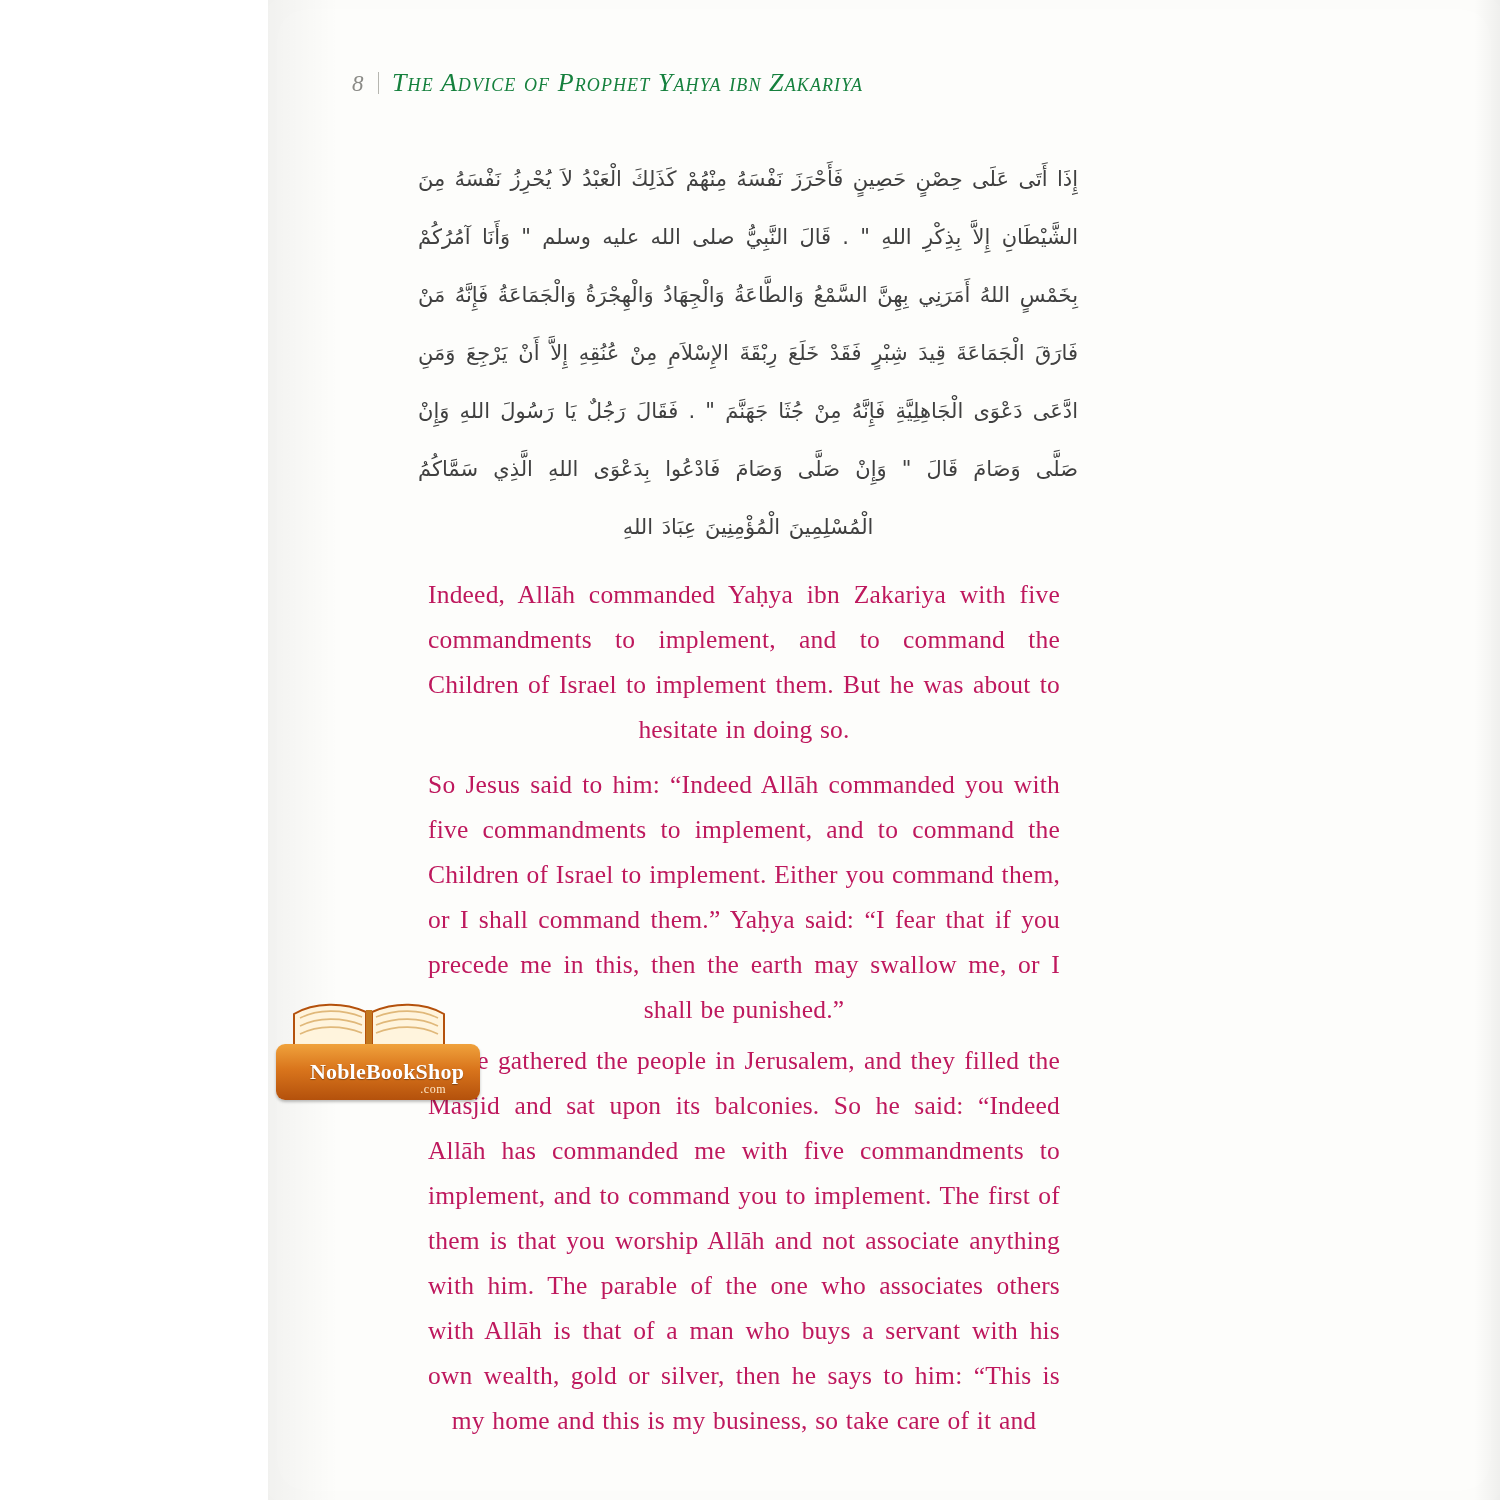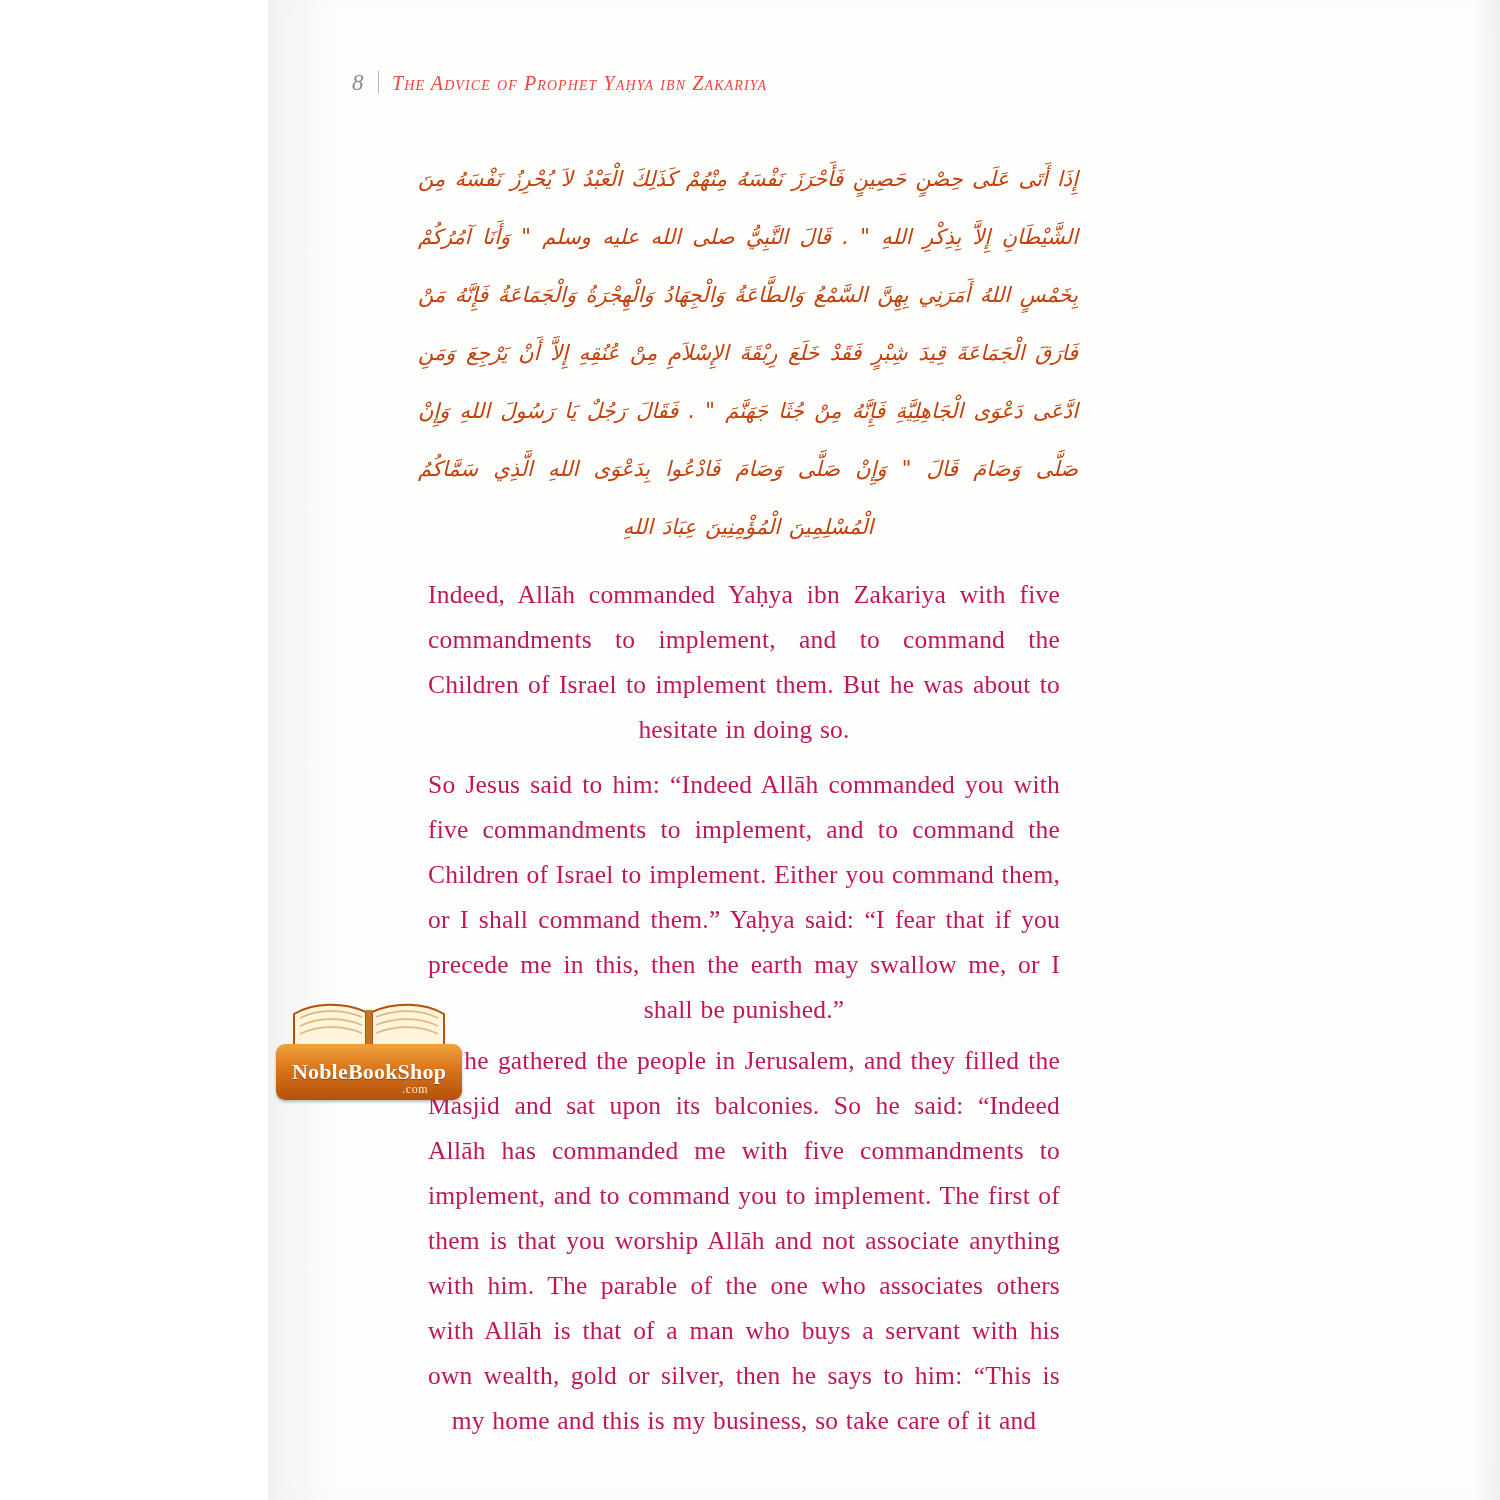--- a/index.html
+++ b/index.html
@@ -81,41 +81,40 @@
     height: 22px;
     background: #b6b6b0;
     margin: 0 13px 0 14px;
     position: relative;
     top: 3px;
   }
   #running-head .title {
     font-family: "Liberation Serif", serif;
     font-style: italic;
     font-variant: small-caps;
-    font-size: 20px;
+    font-size: 26px;
     letter-spacing: 1.1px;
-    color: #ef4444;
+    color: #15803d;
     white-space: nowrap;
   }
 
   
   #arabic-block {
     position: absolute;
     left: 418px;
     top: 150px;
     width: 660px;
     direction: rtl;
     text-align: justify;
     text-align-last: center;
     font-family: "DejaVu Sans", sans-serif;
     font-size: 21px;
     line-height: 58px;
-    color: #c2410c;
+    color: #404040;
     word-spacing: 2px;
-    font-style: italic;
   }
 
   
   .para {
     position: absolute;
     left: 428px;
     width: 632px;
     font-family: "Liberation Serif", serif;
     font-size: 25.5px;
     line-height: 45px;
@@ -150,20 +149,21 @@
     left: 0px;
     top: 44px;
     width: 186px;
     height: 56px;
     background: linear-gradient(to bottom, #f0a23c 0%, #d9751c 45%, #b4510c 100%);
     border-radius: 9px;
     box-shadow: 0 2px 3px rgba(0,0,0,0.25);
     display: flex;
     align-items: center;
     justify-content: center;
+    padding-left: 18px;
   }
   #watermark .ribbon-text {
     font-family: "Liberation Serif", serif;
     font-weight: bold;
     font-size: 22px;
     color: #ffffff;
     text-shadow: 0 1px 1px rgba(0,0,0,0.35);
     letter-spacing: 0.2px;
     line-height: 1;
   }

